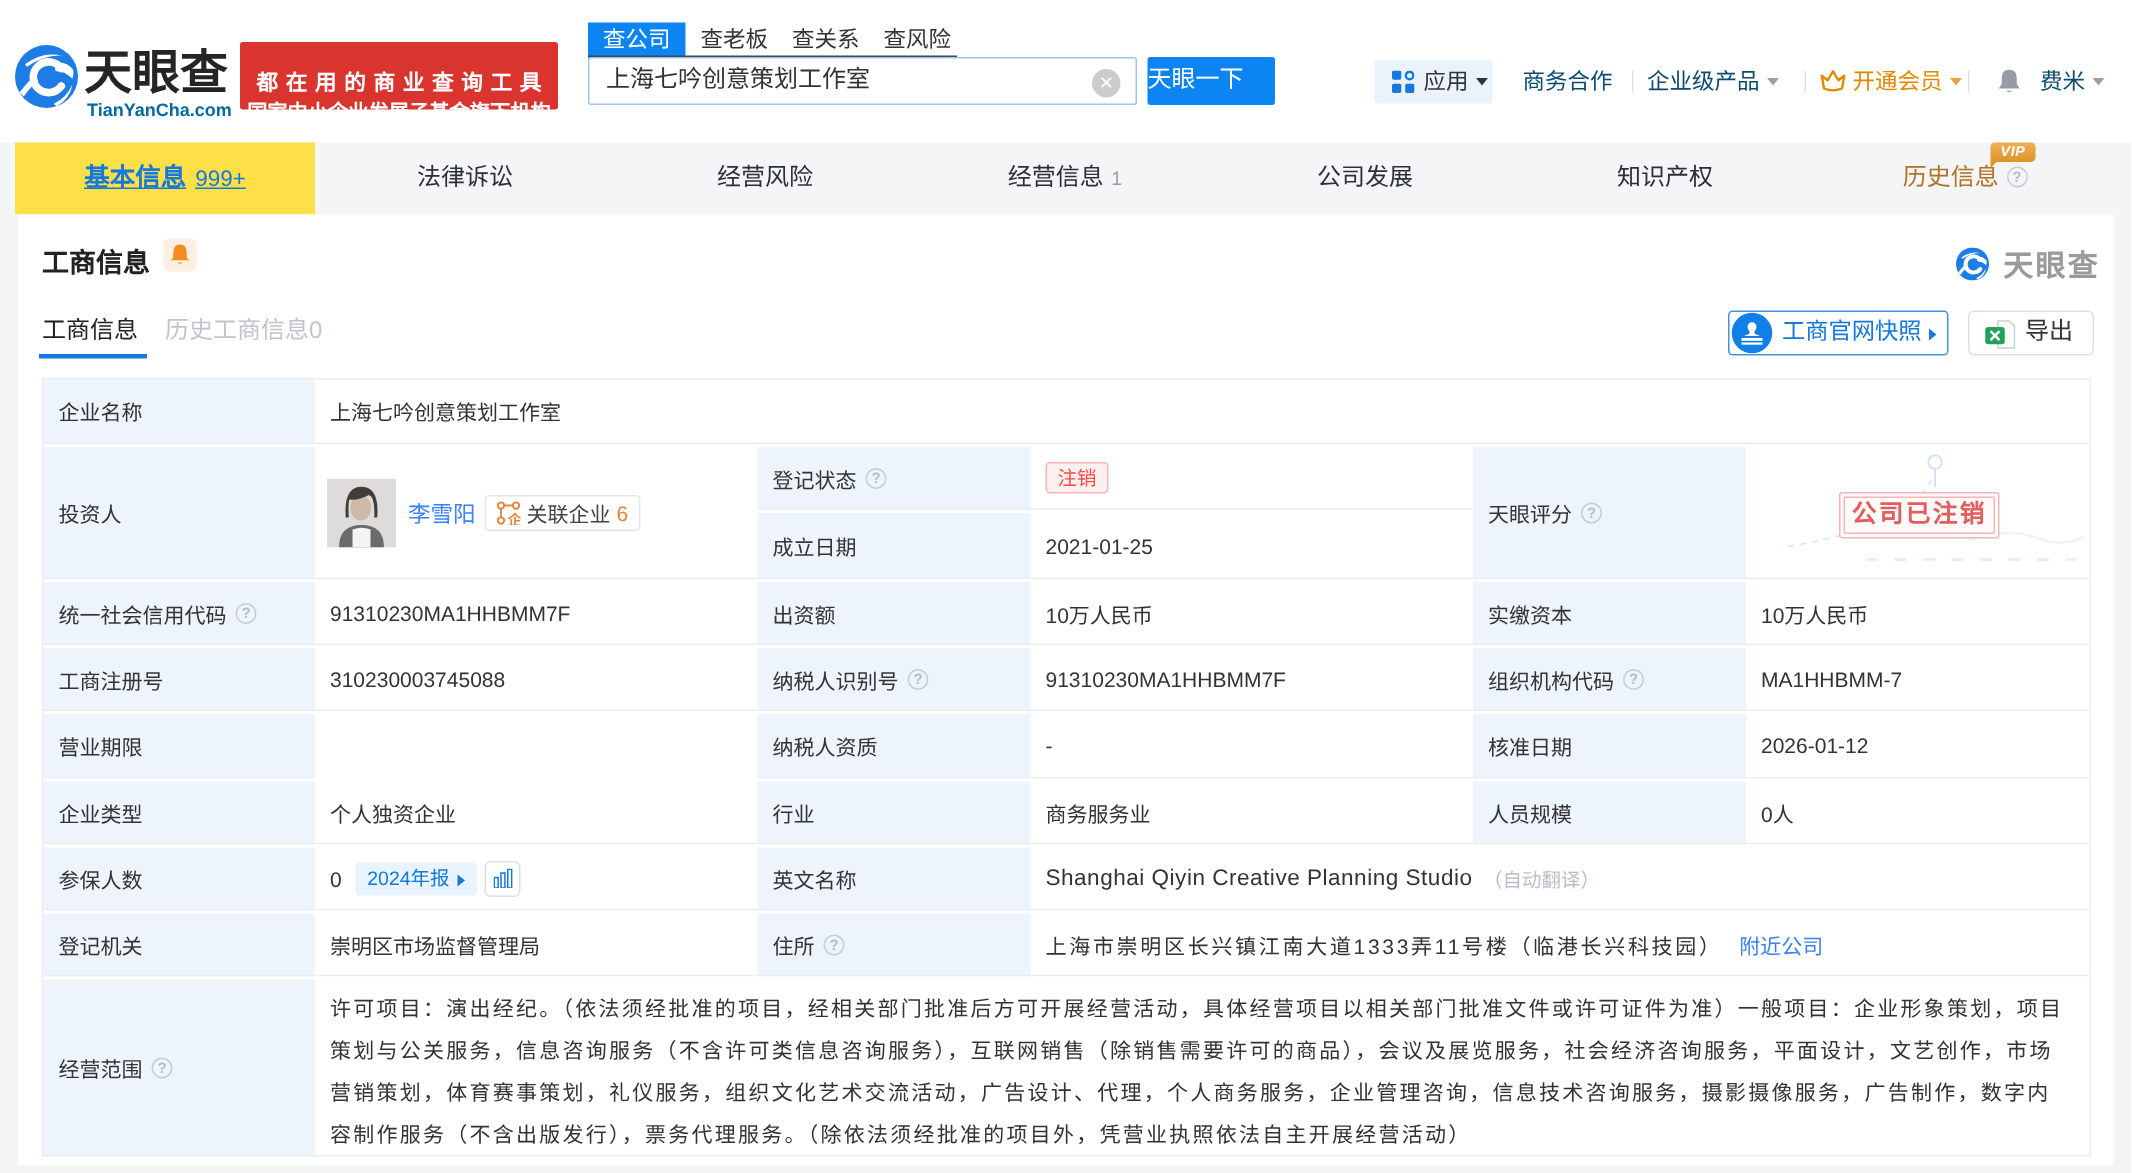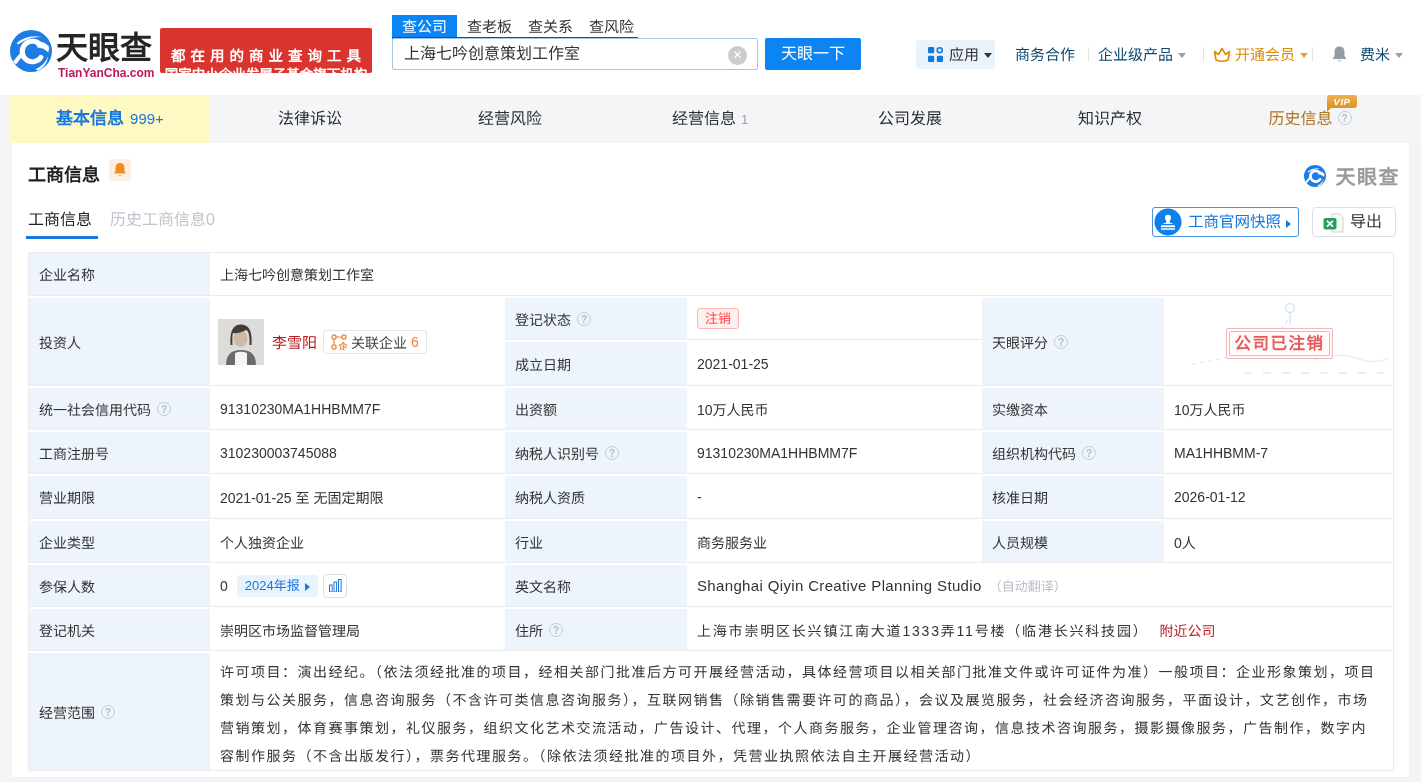--- a/index.html
+++ b/index.html
@@ -4,43 +4,43 @@
 <style>
 * { margin:0; padding:0; box-sizing:border-box; }
 html,body { width:1421px; height:782px; overflow:hidden; }
 body { font-family:"Liberation Sans", sans-serif; color:#333; background:#fff; }
 #root { position:relative; width:1421px; height:782px; background:#fff;border-radius:21px; }
 .abs { position:absolute; }
 
 #topline { position:absolute; left:0; top:7px; width:1421px; height:1px; background:#ededed; }
 #hdr { position:absolute; left:0; top:0; width:1421px; height:95px; background:#fff; }
 #logo-txt { position:absolute; left:56px; top:32px; white-space:nowrap; font-weight:bold; font-size:32px; color:#252525; letter-spacing:0; line-height:32px; }
-#logo-url { position:absolute; left:58px; top:66px; font-weight:bold; font-size:12px; color:#be185d; letter-spacing:0;text-align:center; }
+#logo-url { position:absolute; left:58px; top:66px; font-weight:bold; font-size:12px; color:#0369a1; letter-spacing:0;text-align:center; }
 #redbox { position:absolute; left:160px; top:28px; width:212px; height:45px; background:#da342e; border-radius:2px; color:#fff; text-align:center; }
 #redbox .l1 { margin-top:20px; font-size:14.5px; font-weight:bold; letter-spacing:5px; line-height:17px; white-space:nowrap; margin-left:5px;}
 #redbox .l2 { font-size:13.5px; font-weight:bold; letter-spacing:0; line-height:19px; white-space:nowrap; }
 
 #stabs { position:absolute; left:392px; top:15px; height:24px; display:flex; }
 .stab { font-size:15px; color:#333; line-height:24px; margin-right:16px; }
 .stab.on { background:#0c85f2; color:#fff; padding:0 10px; margin-right:10px; }
 #stabline { position:absolute; left:392px; top:37px; width:246px; height:1px; background:#3d4756; }
 #sinput { position:absolute; left:392px; top:38px; width:366px; height:32px; border:1px solid #a3c6ea; border-radius:2px; background:#fff; font-size:16px; color:#333; line-height:30px; padding-left:11px; }
 #sclear { position:absolute; left:728px; top:46px; width:19px; height:19px; border-radius:50%; background:#ccc; color:#fff; font-size:12px; text-align:center; line-height:19px; }
-#sbtn { position:absolute; left:765px; top:38px; width:96px; height:32px; background:#0c85f2; border-radius:2px; color:#fff; font-size:16px; text-align:center; line-height:32px; }
+#sbtn { position:absolute; left:765px; top:38px; width:85px; height:32px; background:#0c85f2; border-radius:2px; color:#fff; font-size:16px; text-align:left; line-height:32px; }
 
 #happ { position:absolute; left:916px; top:40px; width:79px; height:29px; background:#eaf2fc; border-radius:3px; font-size:15px; color:#333; line-height:29px; }
 .hitem { position:absolute; top:40px; height:29px; line-height:29px; font-size:15px; color:#0c4a6e; white-space:nowrap; }
 .hsep { position:absolute; top:47px; width:1px; height:15px; background:#e3e3e3; }
 .caret { display:inline-block; width:0; height:0; border-left:4.5px solid transparent; border-right:4.5px solid transparent; border-top:5.5px solid #333; vertical-align:middle; margin-left:5px; margin-top:-2px;}
 .caret.grey { border-top-color:#9aa0a8; }
 .caret.orange { border-top-color:#e9a23b; }
 
 #mtabs { position:absolute; left:0; top:95px; width:1421px; height:48px; background:#f4f5f7; }
 .mtab { position:absolute; top:0; width:200px; height:48px; text-align:center; line-height:48px; font-size:16px; color:#2b2f36; }
-.mtab.on { background:#fef9c3; color:#1478dc; font-weight:bold; font-size:17px; }
+.mtab.on { background:#fde047; color:#1478dc; font-weight:bold; font-size:17px;text-decoration:underline; }
 .mtab .cnt { color:#1478dc; font-weight:normal; font-size:15px; margin-left:6px; }
 .mtab .one { color:#9aa0a8; font-size:13px; margin-left:5px; }
 .mtab.vip { color:#b07223; }
 
 #page { position:absolute; left:0; top:143px; width:1421px; height:639px; background:#f3f4f5; }
 #card { position:absolute; left:12px; top:0; width:1397px; height:634px; background:#fff; }
 
 #sec-title { position:absolute; left:16px; top:17px; font-size:18px; font-weight:bold; color:#222; }
 #sec-bell { position:absolute; left:97px; top:16px; width:22px; height:22px; background:#fdf0e3; border-radius:4px; }
 #wm { position:absolute; left:1292px; top:18px; height:22px; }
@@ -56,21 +56,21 @@
 #tbl { position:absolute; left:16px; top:109px; width:1366px; border:1px solid #e9edf2; display:grid;
   grid-template-columns:181px 295px 182px 295px 182px 229px;
   grid-template-rows:43px 44px 46px 44px 44px 45px 44px 44px 44px 119px; }
 .c { border-bottom:1px solid #e9edf2; border-top:2px solid #fff; padding:0 0 0 10px; font-size:14px; color:#333; display:flex; align-items:center; overflow:hidden; }
 .c.r1 { border-top:none; }
 .c.last { border-bottom:none; }
 .lab { background:#eef4fb; color:#333; }
 .q { display:inline-block; width:14px; height:14px; border:1px solid #c6cbd4; border-radius:50%; color:#b6bcc6; font-size:10px; line-height:13px; text-align:center; margin-left:6px; flex:none; font-weight:bold; }
 .badge-x { display:inline-block; border:1px solid #ffb4b4; background:#fff0f0; color:#ff4a4a; font-size:13px; line-height:19px; padding:0 7px; border-radius:3px; }
 .pill { display:inline-block; background:#e8f3fd; color:#1478dc; font-size:13px; line-height:22px; padding:0 8px; border-radius:3px; margin-left:9px; }
-.link { color:#b91c1c; }
+.link { color:#3b82f6; }
 .grey { color:#b9bfc8; }
 </style>
 </head>
 <body>
 <div id="root">
   <svg width="0" height="0" style="position:absolute">
     <defs>
       <g id="tyclogo">
         <circle cx="21.5" cy="21.5" r="21.5" fill="#1e7de5"></circle>
         <path d="M 31.6 28 A 10.5 10.5 0 1 1 31.6 16" fill="none" stroke="#ffffff" stroke-width="5.2" stroke-linecap="round"></path>
@@ -226,21 +226,20 @@
         <div class="c" style="grid-area:4/6/5/7">10万人民币</div>
 
         <div class="c lab" style="grid-area:5/1/6/2">工商注册号</div>
         <div class="c" style="grid-area:5/2/6/3">310230003745088</div>
         <div class="c lab" style="grid-area:5/3/6/4">纳税人识别号<span class="q">?</span></div>
         <div class="c" style="grid-area:5/4/6/5">91310230MA1HHBMM7F</div>
         <div class="c lab" style="grid-area:5/5/6/6">组织机构代码<span class="q">?</span></div>
         <div class="c" style="grid-area:5/6/6/7">MA1HHBMM-7</div>
 
         <div class="c lab" style="grid-area:6/1/7/2">营业期限</div>
-        <div class="c" style="grid-area:6/2/7/3">2021-01-25 至 无固定期限</div>
         <div class="c lab" style="grid-area:6/3/7/4">纳税人资质</div>
         <div class="c" style="grid-area:6/4/7/5">-</div>
         <div class="c lab" style="grid-area:6/5/7/6">核准日期</div>
         <div class="c" style="grid-area:6/6/7/7">2026-01-12</div>
 
         <div class="c lab" style="grid-area:7/1/8/2">企业类型</div>
         <div class="c" style="grid-area:7/2/8/3">个人独资企业</div>
         <div class="c lab" style="grid-area:7/3/8/4">行业</div>
         <div class="c" style="grid-area:7/4/8/5">商务服务业</div>
         <div class="c lab" style="grid-area:7/5/8/6">人员规模</div>

